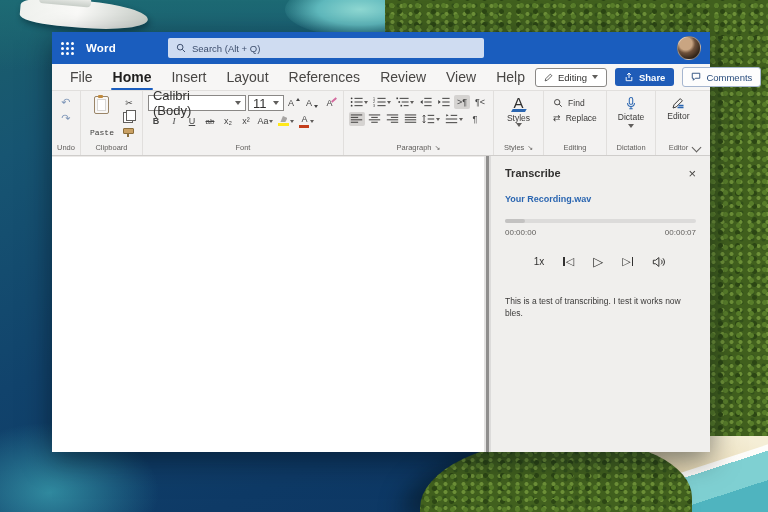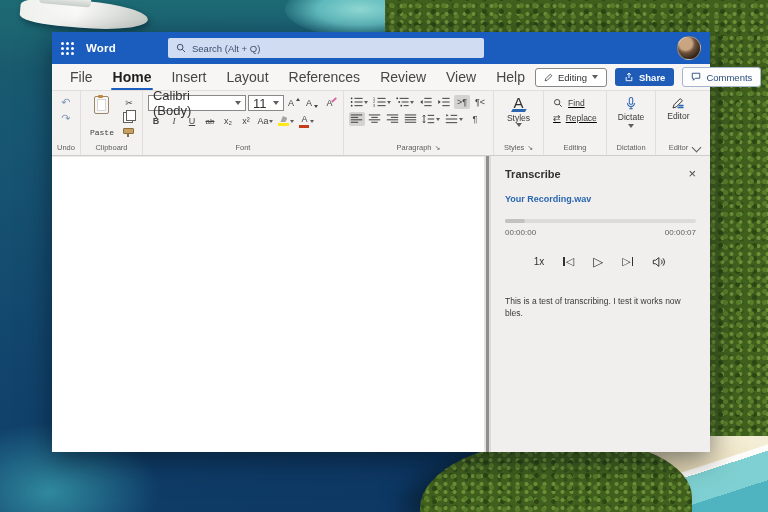--- a/index.html
+++ b/index.html
@@ -122,34 +122,34 @@
   .hlpen .bar{width:11px;height:3px;background:#ffe81a;}
   .fcol{display:flex;flex-direction:column;align-items:center;line-height:1;}
   .fcol .letter{font-size:9px;color:#444;}
   .fcol .bar{width:10px;height:3px;background:#c43e1c;margin-top:1px;}
   .pic{display:block;}
   .styles-btn{display:flex;flex-direction:column;align-items:center;cursor:pointer;padding:0 8px;}
   .styles-A{font-size:15px;color:#323130;line-height:1.1;position:relative;}
   .styles-A::after{content:"";position:absolute;left:-2px;bottom:0;width:14px;height:2.5px;
       background:#2b66b1;transform:skewX(-30deg);}
   .styles-btn span.lbl{font-size:8.5px;color:#3b3a39;margin-top:1px;}
-  .edit-rows{display:flex;flex-direction:column;gap:5px;padding:3px 4px;text-decoration:underline;}
+  .edit-rows{display:flex;flex-direction:column;gap:5px;padding:3px 4px;}
   .edit-row{display:flex;align-items:center;gap:5px;font-size:8.5px;color:#3b3a39;cursor:pointer;}
   .bigbtn{display:flex;flex-direction:column;align-items:center;cursor:pointer;padding:1px 6px;gap:1px;}
   .bigbtn span{font-size:8.5px;color:#3b3a39;}
   .bigbtn .chev{border-top-color:#605e5c;margin-top:1px;}
   .collapse-chev{position:absolute;right:10px;bottom:4px;width:6px;height:6px;
       border-right:1.4px solid #605e5c;border-bottom:1.4px solid #605e5c;transform:rotate(45deg);cursor:pointer;}
 
   
   .content{flex:1;display:flex;min-height:0;}
   .document{width:432px;background:#fff;border-top:1px solid #eceae8;}
   .divider{width:7px;background:linear-gradient(90deg,#e3e2e1 0 2px,#8f8e8d 2px 5px,#dcdbda 5px 7px);cursor:pointer;}
   .panel{flex:1;background:#f0efed;padding:11px 14px;display:flex;flex-direction:column;}
-  .p-head{display:flex;align-items:center;justify-content:space-between;gap:27px;}
+  .p-head{display:flex;justify-content:space-between;gap:27px;}
   .p-title{font-size:11px;font-weight:bold;color:#323130;}
   .p-close{font-size:13px;color:#484644;cursor:pointer;line-height:1;}
   .p-file{margin-top:14px;font-size:9px;font-weight:bold;color:#2b66b1;cursor:pointer;}
   .p-bar{margin-top:15px;height:4px;background:#dcdbda;border-radius:2px;position:relative;cursor:pointer;}
   .p-bar .fill{position:absolute;left:0;top:0;bottom:0;width:20px;background:#c3c2c1;border-radius:2px;}
   .p-times{display:flex;justify-content:space-between;margin-top:5px;font-size:8px;color:#605e5c;}
   .p-controls{margin-top:18px;display:flex;align-items:center;justify-content:center;gap:19px;color:#323130;}
   .p-speed{font-size:10px;cursor:pointer;}
   .p-skip{font-size:11px;cursor:pointer;line-height:1;display:flex;align-items:center;}
   .p-skip.prev::before{content:"";width:1.5px;height:9px;background:#323130;margin-right:1px;}

